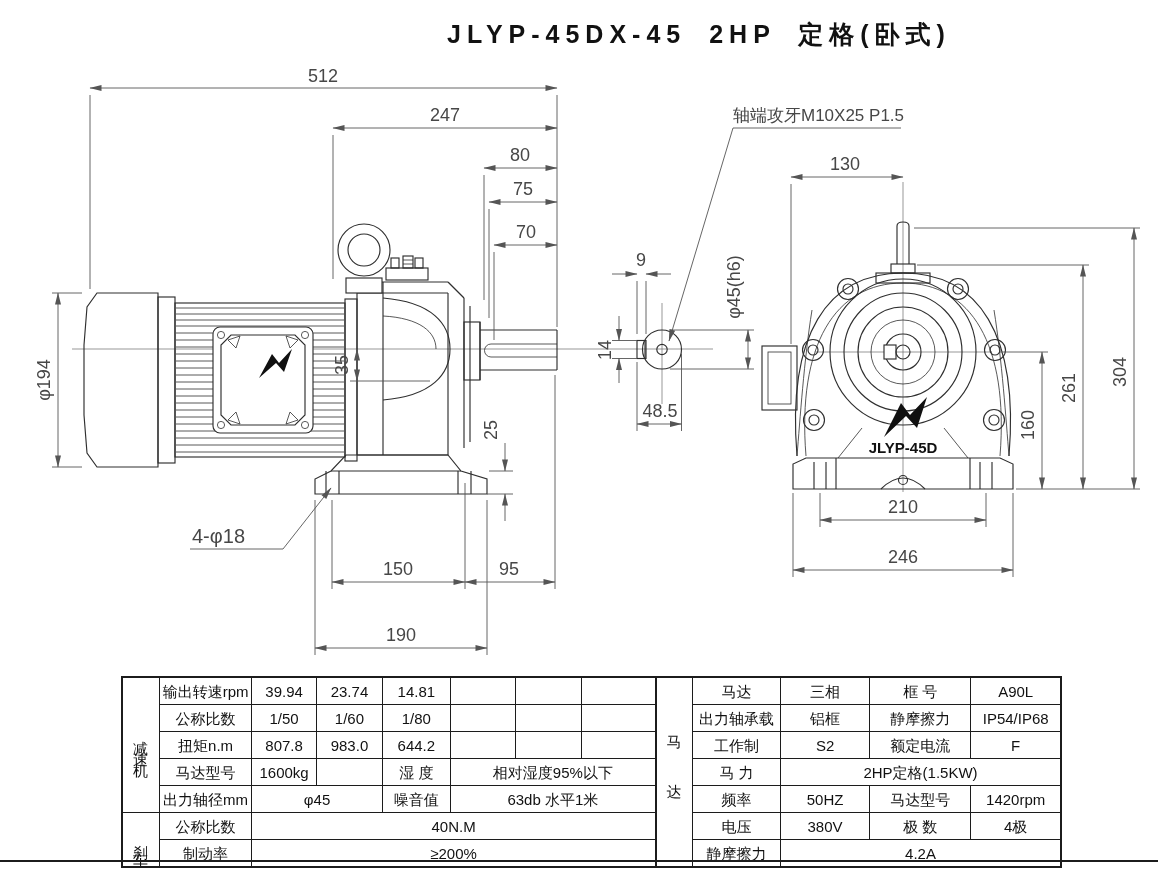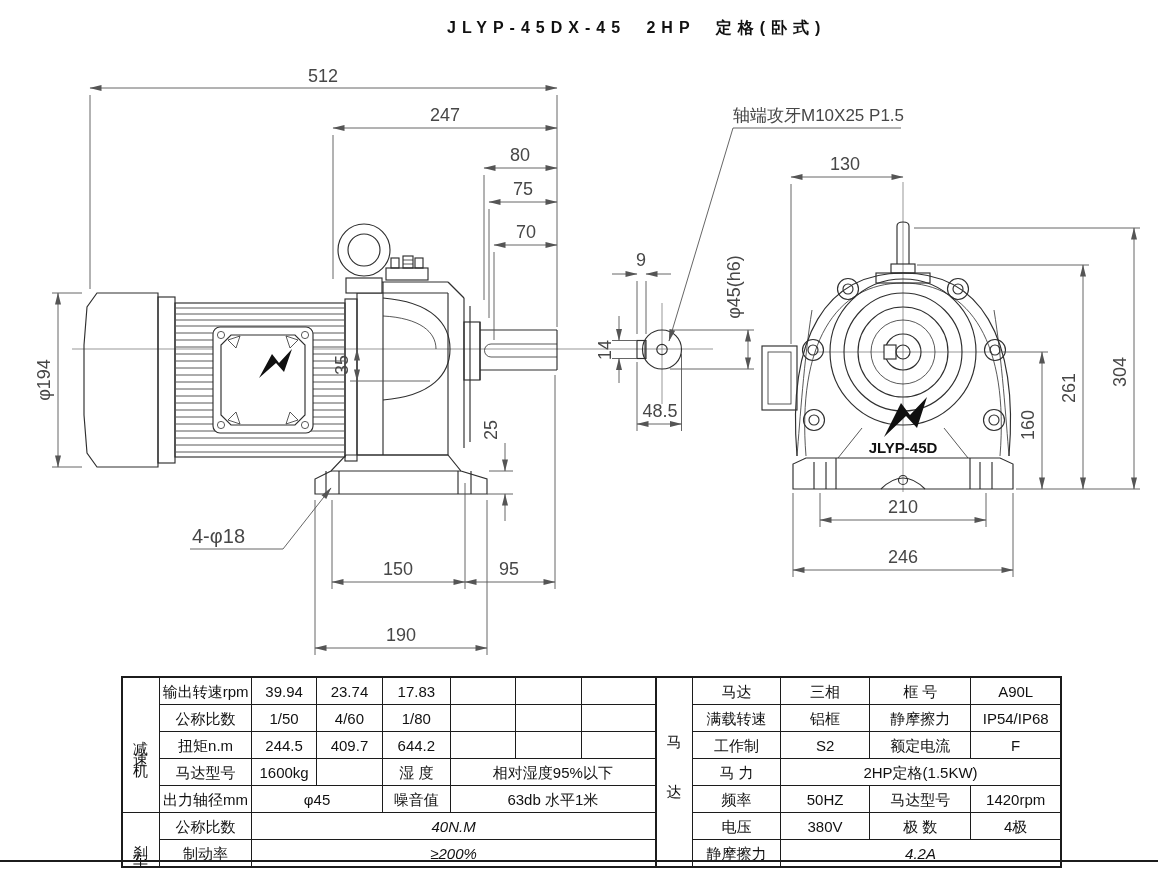--- a/index.html
+++ b/index.html
@@ -1,38 +1,38 @@
 <!DOCTYPE html>
 <html><head>
 <meta charset="utf-8">
 <style>
   html,body{margin:0;padding:0;background:#fff;}
   #sheet{position:relative;width:1158px;height:882px;background:#fff;overflow:hidden;
          font-family:"Liberation Sans",sans-serif;}
-  #title{position:absolute;left:447px;top:18px;font-size:16px;font-weight:600;color:#111;
+  #title{position:absolute;left:447px;top:18px;font-size:25px;font-weight:600;color:#111;
          letter-spacing:6px;word-spacing:10px;white-space:nowrap;}
   svg{position:absolute;left:0;top:0;}
   .ln{fill:none;stroke:#2f2f2f;stroke-width:1.15px;}
   .thin{fill:none;stroke:#2f2f2f;stroke-width:0.8px;}
   .cl{fill:none;stroke:#6b6b6b;stroke-width:0.7px;}
   .dim{fill:none;stroke:#555;stroke-width:0.9px;}
   text.dt{fill:#474747;font-family:"Liberation Sans",sans-serif;font-size:18px;}
   text.dts{fill:#474747;font-family:"Liberation Sans",sans-serif;font-size:17px;}
   text.model{fill:#111;font-weight:bold;font-size:15px;}
   .logo{fill:#101010;stroke:none;}
   table.spec{position:absolute;border-collapse:collapse;table-layout:fixed;
              background:#fff;border:2px solid #1c1c1c;}
   table.spec td{border:1.2px solid #1c1c1c;height:26px;padding:0;text-align:center;
                 vertical-align:middle;font-size:15px;color:#111;white-space:nowrap;
                 overflow:hidden;line-height:1;}
   td.vhead{writing-mode:vertical-rl;text-orientation:upright;}
   td.ls-a{letter-spacing:11px;}
   td.ls-b{letter-spacing:7px;}
   td.ls-c{letter-spacing:48px;}
-  td.tleft{text-align:left;padding-left:20px;font-style:italic;}
+  td.tleft{text-align:left;padding-left:20px;}
   #sheetline{position:absolute;left:0;top:860px;width:1158px;height:2px;background:#1c1c1c;}
 </style>
 </head>
 <body>
 
 <div id="sheet">
 
   <div id="title">JLYP-45DX-45  2HP 定格(卧式)</div>
 
   <svg width="1158" height="882" viewBox="0 0 1158 882">
@@ -337,38 +337,38 @@
         <col style="width:64px">
         <col style="width:66px">
         <col style="width:73px">
     </colgroup>
     <tbody>
     <tr>
       <td rowspan="5" class="vhead ls-a">减速机</td>
       <td>输出转速rpm</td>
       <td>39.94</td>
       <td>23.74</td>
-      <td>17.83</td>
+      <td>14.81</td>
       <td></td>
       <td></td>
       <td></td>
     </tr>
     <tr>
       <td>公称比数</td>
       <td>1/50</td>
-      <td>4/60</td>
+      <td>1/60</td>
       <td>1/80</td>
       <td></td>
       <td></td>
       <td></td>
     </tr>
     <tr>
       <td>扭矩n.m</td>
-      <td>244.5</td>
-      <td>409.7</td>
+      <td>807.8</td>
+      <td>983.0</td>
       <td>644.2</td>
       <td></td>
       <td></td>
       <td></td>
     </tr>
     <tr>
       <td>马达型号</td>
       <td>1600kg</td>
       <td></td>
       <td>湿 度</td>
@@ -402,21 +402,21 @@
     </colgroup>
     <tbody>
     <tr>
       <td rowspan="7" class="vhead ls-c">马达</td>
       <td>马达</td>
       <td>三相</td>
       <td>框 号</td>
       <td>A90L</td>
     </tr>
     <tr>
-      <td>满载转速</td>
+      <td>出力轴承载</td>
       <td>铝框</td>
       <td>静摩擦力</td>
       <td>IP54/IP68</td>
     </tr>
     <tr>
       <td>工作制</td>
       <td>S2</td>
       <td>额定电流</td>
       <td>F</td>
     </tr>

